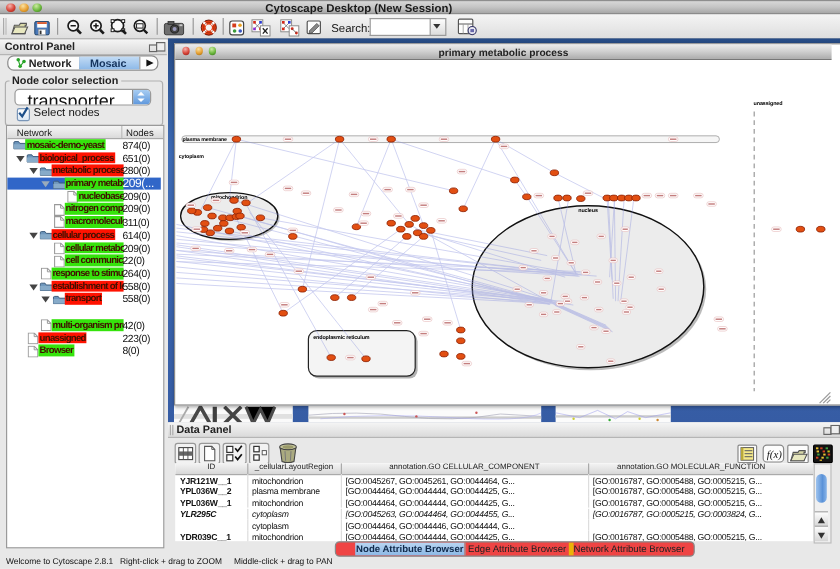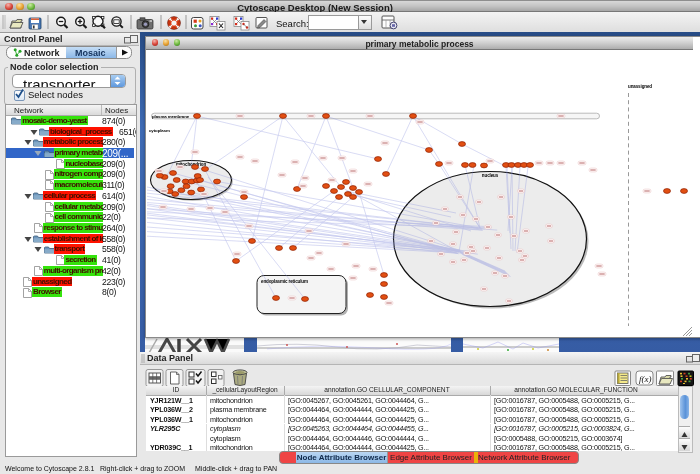--- a/index.html
+++ b/index.html
@@ -6,21 +6,21 @@
  font-family:"Liberation Sans",sans-serif;background:#e8e8e8;}
 .abs{position:absolute;}
 .tl{width:7.6px;height:7.6px;border-radius:50%;display:inline-block;}
 </style></head><body>
 
 <div class="abs" style="left:0;top:0;width:700px;height:11.5px;
  background:linear-gradient(#d8d8d8,#c4c4c4 50%,#a6a6a6);border-top:1px solid #8e8e8e;border-bottom:1px solid #787878;box-sizing:border-box;">
  <div class="abs tl" style="left:5px;top:1.8px;background:radial-gradient(circle at 40% 28%,#f5b5ae,#d84438 55%,#8e201a);"></div>
  <div class="abs tl" style="left:16px;top:1.8px;background:radial-gradient(circle at 40% 28%,#fae2a2,#e8a032 55%,#9a6a10);"></div>
  <div class="abs tl" style="left:27px;top:1.8px;background:radial-gradient(circle at 40% 28%,#cdeba2,#6cb83e 55%,#35701a);"></div>
- <div class="abs" style="left:16px;top:1px;width:598px;text-align:center;font-size:9.5px;font-weight:bold;color:#1a1a1a;">Cytoscape Desktop (New Session)</div>
+ <div class="abs" style="left:0;top:1px;width:598px;text-align:center;font-size:9.5px;font-weight:bold;color:#1a1a1a;">Cytoscape Desktop (New Session)</div>
 </div>
 
 <div class="abs" style="left:0;top:12px;width:700px;height:20px;
  background:linear-gradient(#f4f4f4,#dedede);border-bottom:1px solid #9a9a9a;">
 <svg class="abs" style="left:0;top:0;" width="700" height="20" viewBox="0 0 700 20">
  <line x1="3" y1="3" x2="3" y2="17" stroke="#aaa" stroke-width="1"></line>
  <line x1="5" y1="3" x2="5" y2="17" stroke="#bbb" stroke-width="1"></line>
 
  <path d="M10 16 L12 9 L16 9 L17 7.5 L22 7.5 L22 9 L21 9 L21 16 Z" fill="#d8d8a8" stroke="#555" stroke-width="0.9"></path>
  <path d="M10 16 L12.5 10.5 L23 10.5 L20.5 16 Z" fill="#e8e8c0" stroke="#555" stroke-width="0.9"></path>
@@ -185,21 +185,21 @@
       <div class="abs" style="left:95px;top:0;width:1px;height:9.5px;background:#bbb;"></div>
     </div>
     <div class="abs" style="left:0;top:10.3px;width:128px;height:10.72px;">
       <svg class="abs" style="left:5.4px;top:1.2px;" width="11" height="9">
         <path d="M0.5 2.5 L0.5 8 L10.5 8 L10.5 3.5 L5.5 3.5 L4.5 2 L1.5 2 Z" fill="#6d96bc" stroke="#3a5a7a" stroke-width="0.8"></path>
         <rect x="0.5" y="4.2" width="10" height="3.8" fill="#87abc9"></rect>
       </svg>
       <span style="position:absolute;left:15.2px;top:0.6px;max-width:80px;overflow:hidden;white-space:nowrap;display:inline-block;background:#35e30c;color:#401000;font-size:8px;font-weight:bold;letter-spacing:-0.6px;padding:0 1px;height:9.6px;">mosaic-demo-yeast</span>
       <span style="position:absolute;left:96px;top:0.6px;font-size:8.6px;letter-spacing:-0.3px;color:#111;">874(0)</span>
     </div>
-    <div class="abs" style="left:0;top:21.0px;width:128px;height:10.72px;margin-left:17px;">
+    <div class="abs" style="left:0;top:21.0px;width:128px;height:10.72px;">
       <svg class="abs" style="left:6.8px;top:2.5px;" width="8" height="7">
         <path d="M0.5 1 L7.5 1 L4 6 Z" fill="#444"></path>
       </svg>
       <svg class="abs" style="left:16.2px;top:1.2px;" width="11" height="9">
         <path d="M0.5 2.5 L0.5 8 L10.5 8 L10.5 3.5 L5.5 3.5 L4.5 2 L1.5 2 Z" fill="#6d96bc" stroke="#3a5a7a" stroke-width="0.8"></path>
         <rect x="0.5" y="4.2" width="10" height="3.8" fill="#87abc9"></rect>
       </svg>
       <span style="position:absolute;left:26.0px;top:0.6px;max-width:69px;overflow:hidden;white-space:nowrap;display:inline-block;background:#ff1200;color:#401000;font-size:8px;font-weight:bold;letter-spacing:-0.6px;padding:0 1px;height:9.6px;">biological_process</span>
       <span style="position:absolute;left:96px;top:0.6px;font-size:8.6px;letter-spacing:-0.3px;color:#111;">651(0)</span>
     </div>
@@ -298,28 +298,20 @@
     <div class="abs" style="left:0;top:138.9px;width:128px;height:10.72px;">
       <svg class="abs" style="left:28.4px;top:2.5px;" width="8" height="7">
         <path d="M0.5 1 L7.5 1 L4 6 Z" fill="#444"></path>
       </svg>
       <svg class="abs" style="left:37.8px;top:1.2px;" width="11" height="9">
         <path d="M0.5 2.5 L0.5 8 L10.5 8 L10.5 3.5 L5.5 3.5 L4.5 2 L1.5 2 Z" fill="#6d96bc" stroke="#3a5a7a" stroke-width="0.8"></path>
         <rect x="0.5" y="4.2" width="10" height="3.8" fill="#87abc9"></rect>
       </svg>
       <span style="position:absolute;left:47.6px;top:0.6px;max-width:47px;overflow:hidden;white-space:nowrap;display:inline-block;background:#ff1200;color:#401000;font-size:8px;font-weight:bold;letter-spacing:-0.6px;padding:0 1px;height:9.6px;">transport</span>
       <span style="position:absolute;left:96px;top:0.6px;font-size:8.6px;letter-spacing:-0.3px;color:#111;">558(0)</span>
-    </div>
-    <div class="abs" style="left:0;top:149.7px;width:128px;height:10.72px;">
-      <svg class="abs" style="left:49.6px;top:0.8px;" width="9" height="10">
-        <path d="M0.5 0.5 L5.5 0.5 L8.5 3.5 L8.5 9.5 L0.5 9.5 Z" fill="#fff" stroke="#999" stroke-width="0.9"></path>
-        <path d="M5.5 0.5 L5.5 3.5 L8.5 3.5" fill="none" stroke="#999" stroke-width="0.8"></path>
-      </svg>
-      <span style="position:absolute;left:58.4px;top:0.6px;max-width:37px;overflow:hidden;white-space:nowrap;display:inline-block;background:#35e30c;color:#401000;font-size:8px;font-weight:bold;letter-spacing:-0.6px;padding:0 1px;height:9.6px;">secretion</span>
-      <span style="position:absolute;left:96px;top:0.6px;font-size:8.6px;letter-spacing:-0.3px;color:#111;">41(0)</span>
     </div>
     <div class="abs" style="left:0;top:160.4px;width:128px;height:10.72px;">
       <svg class="abs" style="left:28.0px;top:0.8px;" width="9" height="10">
         <path d="M0.5 0.5 L5.5 0.5 L8.5 3.5 L8.5 9.5 L0.5 9.5 Z" fill="#fff" stroke="#999" stroke-width="0.9"></path>
         <path d="M5.5 0.5 L5.5 3.5 L8.5 3.5" fill="none" stroke="#999" stroke-width="0.8"></path>
       </svg>
       <span style="position:absolute;left:36.8px;top:0.6px;max-width:58px;overflow:hidden;white-space:nowrap;display:inline-block;background:#35e30c;color:#401000;font-size:8px;font-weight:bold;letter-spacing:-0.6px;padding:0 1px;height:9.6px;">multi-organism pro</span>
       <span style="position:absolute;left:96px;top:0.6px;font-size:8.6px;letter-spacing:-0.3px;color:#111;">42(0)</span>
     </div>
     <div class="abs" style="left:0;top:171.1px;width:128px;height:10.72px;">
@@ -824,21 +816,20 @@
         <div class="abs" style="left:142px;top:0.8px;width:204px;font-size:7.2px;font-weight:normal;color:#111;overflow:hidden;white-space:nowrap;letter-spacing:-0.2px;">[GO:0045263, GO:0044464, GO:0044455, G...</div>
         <div class="abs" style="left:348px;top:0.8px;width:186px;font-size:7.2px;font-weight:normal;color:#111;overflow:hidden;white-space:nowrap;letter-spacing:-0.2px;">[GO:0016787, GO:0005215, GO:0003824, G...</div>
       </div>
       <div class="abs" style="left:0;top:46.9px;width:532px;height:9.42px;">
         <div class="abs" style="left:60px;top:0;width:1px;height:9.42px;background:#ddd;"></div>
         <div class="abs" style="left:138px;top:0;width:1px;height:9.42px;background:#ddd;"></div>
         <div class="abs" style="left:344px;top:0;width:1px;height:9.42px;background:#ddd;"></div>
         <div class="abs" style="left:4px;top:0.8px;width:58px;font-size:7.2px;font-weight:bold;color:#111;overflow:hidden;white-space:nowrap;letter-spacing:-0.2px;margin-top:24px;">YKR052C</div>
         <div class="abs" style="left:64px;top:0.8px;width:76px;font-size:7.2px;font-weight:normal;color:#111;overflow:hidden;white-space:nowrap;letter-spacing:-0.2px;">cytoplasm</div>
         <div class="abs" style="left:142px;top:0.8px;width:204px;font-size:7.2px;font-weight:normal;color:#111;overflow:hidden;white-space:nowrap;letter-spacing:-0.2px;">[GO:0044464, GO:0044446, GO:0044444, G...</div>
-        <div class="abs" style="left:348px;top:0.8px;width:186px;font-size:7.2px;font-weight:normal;color:#111;overflow:hidden;white-space:nowrap;letter-spacing:-0.2px;">[GO:0005488, GO:0005215, GO:0003674]</div>
       </div>
       <div class="abs" style="left:0;top:56.3px;width:532px;height:9.42px;">
         <div class="abs" style="left:60px;top:0;width:1px;height:9.42px;background:#ddd;"></div>
         <div class="abs" style="left:138px;top:0;width:1px;height:9.42px;background:#ddd;"></div>
         <div class="abs" style="left:344px;top:0;width:1px;height:9.42px;background:#ddd;"></div>
         <div class="abs" style="left:4px;top:0.8px;width:58px;font-size:7.2px;font-weight:bold;color:#111;overflow:hidden;white-space:nowrap;letter-spacing:-0.2px;">YDR039C__1</div>
         <div class="abs" style="left:64px;top:0.8px;width:76px;font-size:7.2px;font-weight:normal;color:#111;overflow:hidden;white-space:nowrap;letter-spacing:-0.2px;">mitochondrion</div>
         <div class="abs" style="left:142px;top:0.8px;width:204px;font-size:7.2px;font-weight:normal;color:#111;overflow:hidden;white-space:nowrap;letter-spacing:-0.2px;">[GO:0044464, GO:0044444, GO:0044425, G...</div>
         <div class="abs" style="left:348px;top:0.8px;width:186px;font-size:7.2px;font-weight:normal;color:#111;overflow:hidden;white-space:nowrap;letter-spacing:-0.2px;">[GO:0016787, GO:0005488, GO:0005215, G...</div>
       </div>

